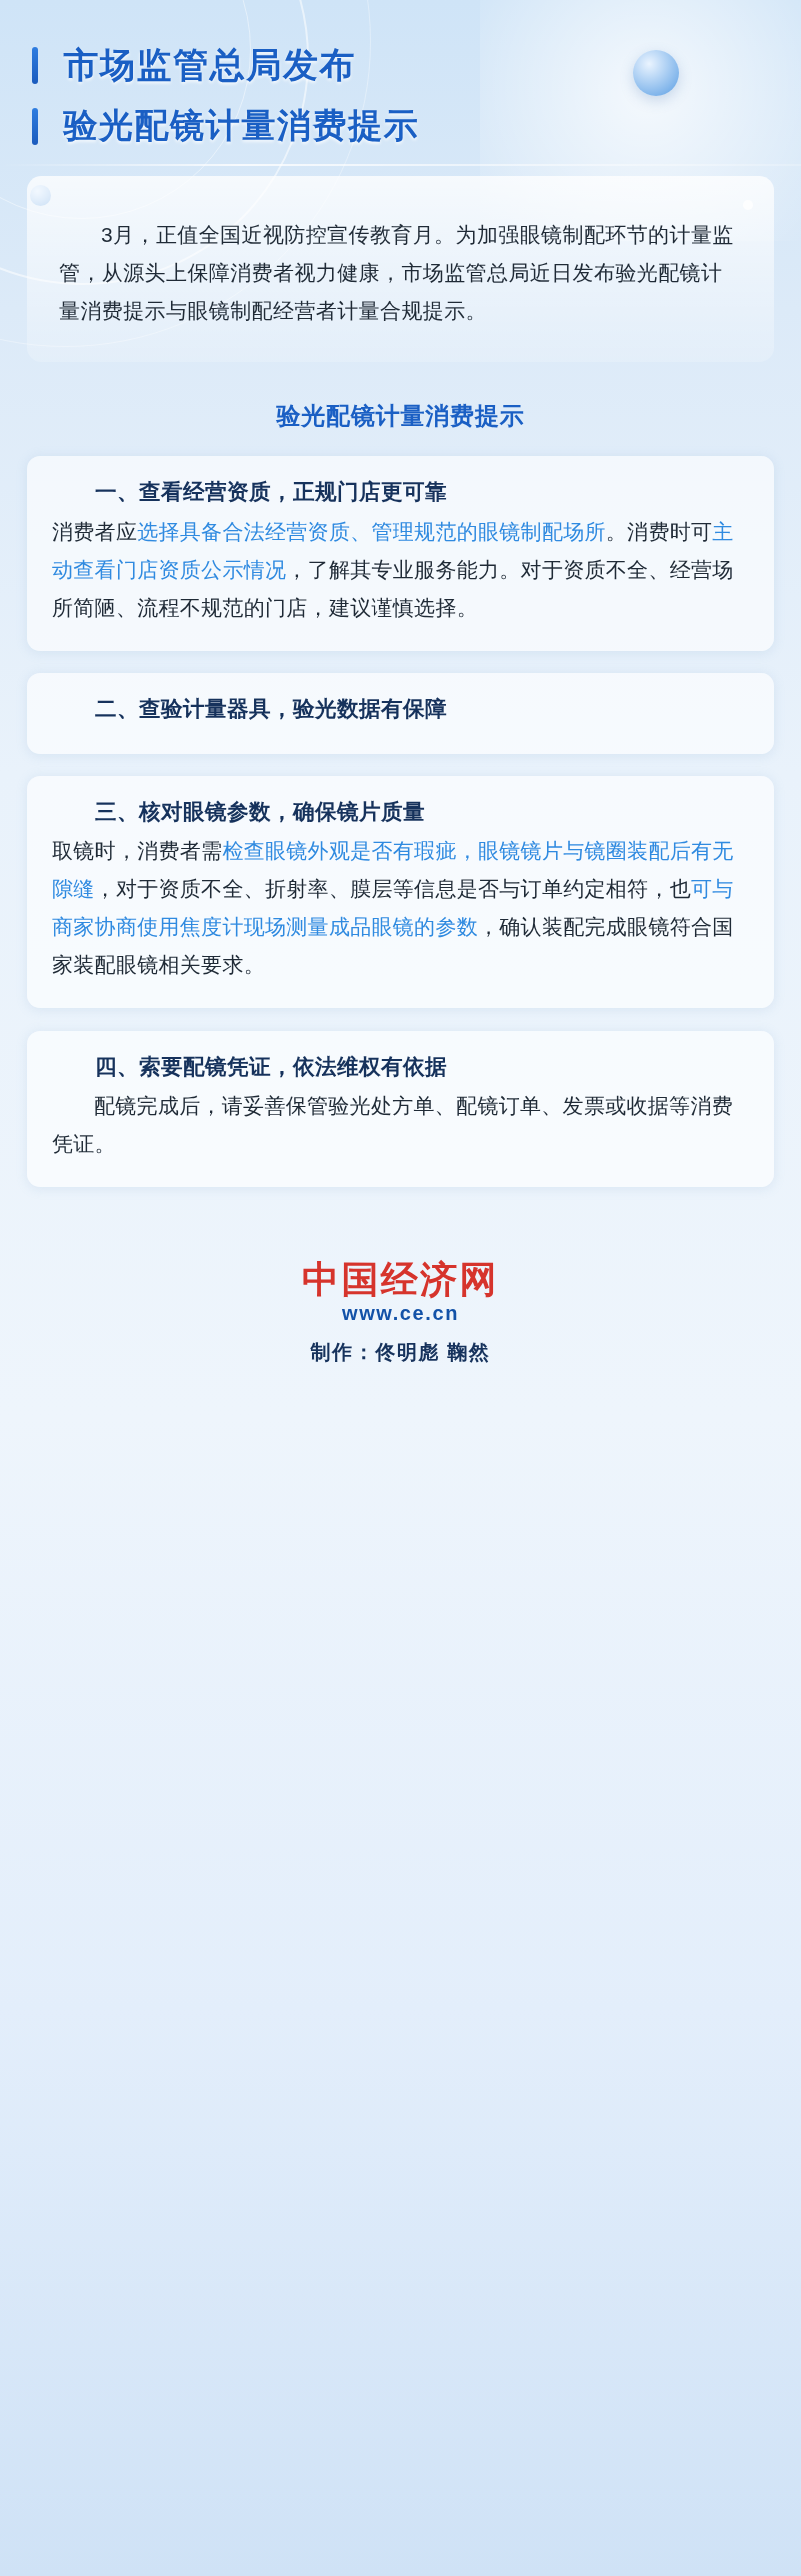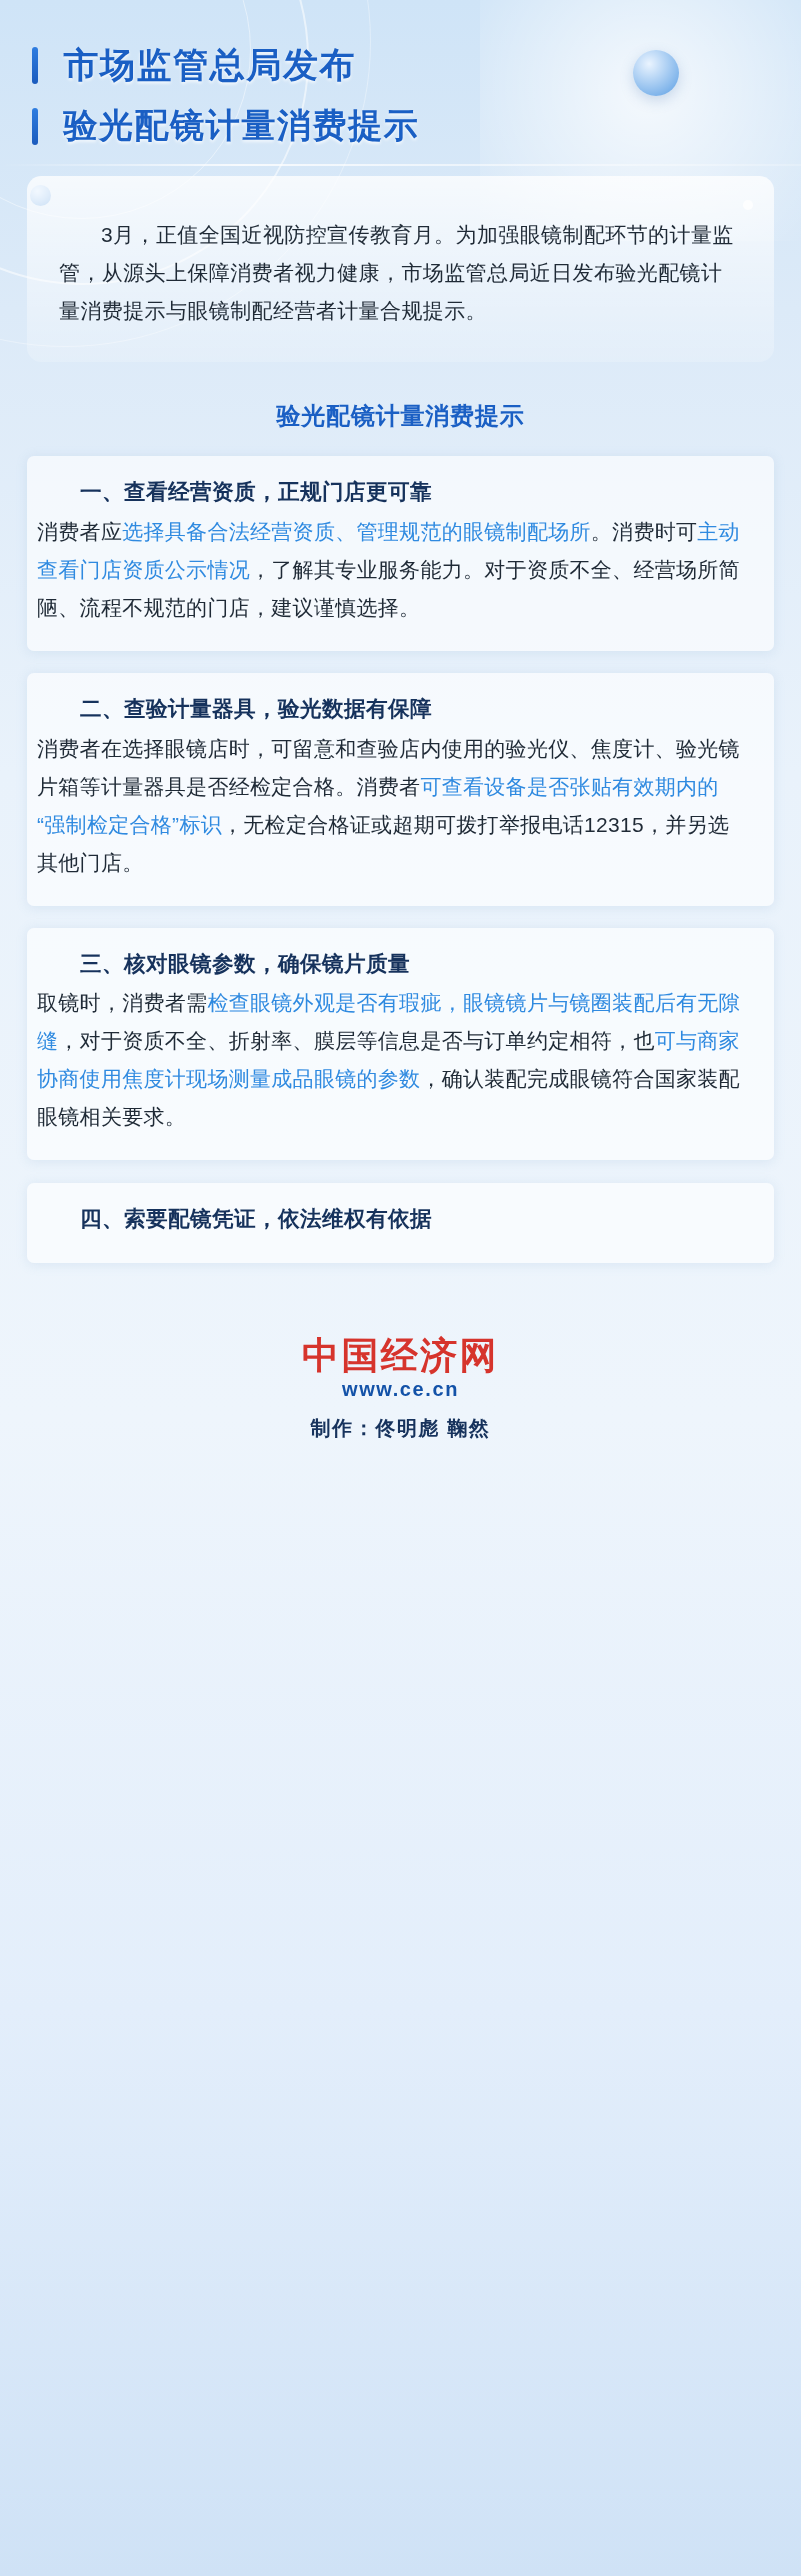--- a/index.html
+++ b/index.html
@@ -113,22 +113,22 @@
     font-weight: bold;
     color: #1a5fc4;
     letter-spacing: 0.8px;
     margin: 38px 0 24px 0;
   }
 
   
   .card {
     position: relative;
     margin: 0 27px 22.4px 27px;
-    padding: 21px 27px 24px 10px;
-    border-radius: 7px;
+    padding: 21px 27px 24px 25px;
+    border-radius: 13px;
     background: rgba(255,255,255,0.62);
     box-shadow: 0 1.6px 11.2px rgba(120,160,200,0.16);
   }
   .card h3 {
     margin: 0 0 6.4px 0;
     font-size: 21.6px;
     font-weight: bold;
     color: #16325c;
     text-indent: 43px;
     letter-spacing: 0.4px;
@@ -213,28 +213,28 @@
 
   <div class="section-heading">验光配镜计量消费提示</div>
 
   <div id="cards-container">
       <div class="card">
         <h3>一、查看经营资质，正规门店更可靠</h3>
         <p><span>消费者应</span><span class="hl">选择具备合法经营资质、管理规范的眼镜制配场所</span><span>。消费时可</span><span class="hl">主动查看门店资质公示情况</span><span>，了解其专业服务能力。对于资质不全、经营场所简陋、流程不规范的门店，建议谨慎选择。</span></p>
       </div>
       <div class="card">
         <h3>二、查验计量器具，验光数据有保障</h3>
-        <p><span>消费者在选择眼镜店时，可留意和查验店内使用的验光仪、焦度计、验光镜片箱等计量器具是否经检定合格。消费者</span><span class="hl">可查看设备是否张贴有效期内的“强制检定合格”标识</span><span>，无检定合格证或超期可拨打举报电话12315，并另选其他门店。</span></p>
       </div>
       <div class="card">
         <h3>三、核对眼镜参数，确保镜片质量</h3>
         <p><span>取镜时，消费者需</span><span class="hl">检查眼镜外观是否有瑕疵，眼镜镜片与镜圈装配后有无隙缝</span><span>，对于资质不全、折射率、膜层等信息是否与订单约定相符，也</span><span class="hl">可与商家协商使用焦度计现场测量成品眼镜的参数</span><span>，确认装配完成眼镜符合国家装配眼镜相关要求。</span></p>
       </div>
       <div class="card">
         <h3>四、索要配镜凭证，依法维权有依据</h3>
+        <p class="indent"><span>配镜完成后，请妥善保管验光处方单、配镜订单、发票或收据等消费凭证。</span></p>
       </div>
     </div>
 
   <div class="footer">
     <div class="logo">
       <div class="logo-cn">中国经济网</div>
       <div class="logo-url">www.ce.cn</div>
     </div>
     <div class="credit">制作：佟明彪  鞠然</div>
   </div>

